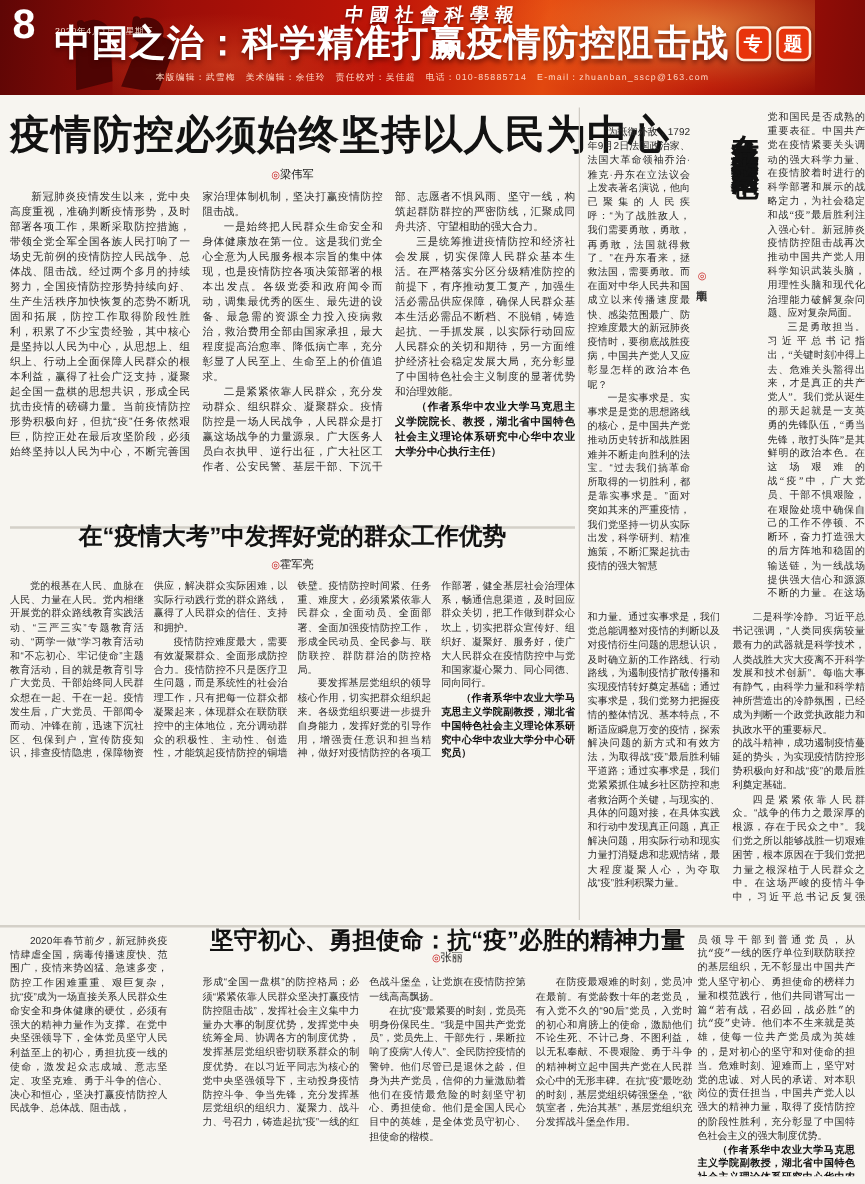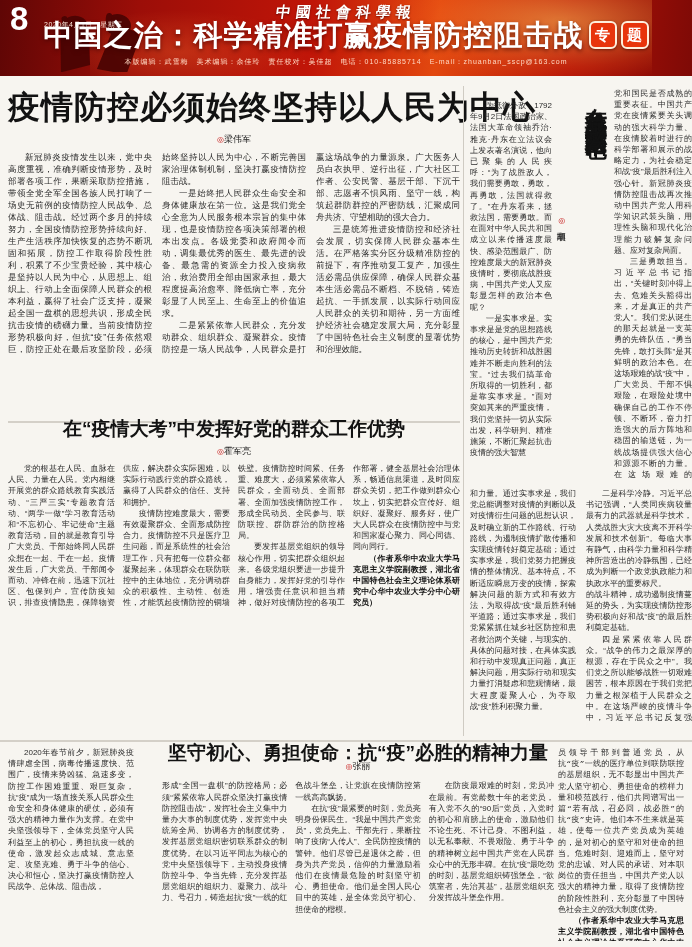--- a/index.html
+++ b/index.html
@@ -58,21 +58,21 @@
   
   .sidebar{position:absolute;left:470px;top:88px;width:222px;height:648px;
     font-size:8px;line-height:11.2px;}
   .sb-top{display:flex;height:392px;overflow:hidden;}
   .sb-left{width:82px;overflow:hidden;margin-top:12px;}
   .sb-mid{width:56px;position:relative;flex:none;}
   .sb-title{position:absolute;top:2px;right:0;writing-mode:vertical-rl;
     font-size:22px;font-weight:900;color:#121212;letter-spacing:2px;line-height:1.05;}
   .sb-byline{position:absolute;left:3px;top:128px;writing-mode:vertical-rl;font-size:9px;}
   .sb-byline .mark{color:#c41212;font-size:8px;}
-  .sb-right{flex:1;overflow:hidden;margin-left:6px;}
+  .sb-right{flex:1;overflow:hidden;margin-left:6px;font-family:Liberation Serif, serif;}
   .sb-bottom{margin-top:8px;height:246px;column-count:2;column-gap:10px;overflow:hidden;}
   
   .bottom{position:absolute;left:8px;top:747px;width:676px;height:194px;
     display:flex;gap:4px;font-size:8px;line-height:11.2px;}
   .b-left{width:126px;flex:none;overflow:hidden;}
   .b-center{flex:1;display:flex;flex-direction:column;min-width:0;margin-left:24px;}
   .b-center h2{margin:0;text-align:center;font-size:19px;font-weight:900;color:#121212;white-space:nowrap;}
   .b-center .cols{column-count:3;column-gap:8px;flex:1;overflow:hidden;margin-top:3px;}
   .b-right{width:126px;flex:none;overflow:hidden;font-family:Liberation Mono, monospace;}
 </style>
@@ -108,20 +108,21 @@
 <div class="main article">
   <h1>疫情防控必须始终坚持以人民为中心</h1>
   <div class="byline">
     <span class="mark">◎</span><span>梁伟军</span>
   </div>
   <div class="cols">
       <p>新冠肺炎疫情发生以来，党中央高度重视，准确判断疫情形势，及时部署各项工作，果断采取防控措施，带领全党全军全国各族人民打响了一场史无前例的疫情防控人民战争、总体战、阻击战。经过两个多月的持续努力，全国疫情防控形势持续向好、生产生活秩序加快恢复的态势不断巩固和拓展，防控工作取得阶段性胜利，积累了不少宝贵经验，其中核心是坚持以人民为中心，从思想上、组织上、行动上全面保障人民群众的根本利益，赢得了社会广泛支持，凝聚起全国一盘棋的思想共识，形成全民抗击疫情的磅礴力量。当前疫情防控形势积极向好，但抗“疫”任务依然艰巨，防控正处在最后攻坚阶段，必须始终坚持以人民为中心，不断完善国家治理体制机制，坚决打赢疫情防控阻击战。</p>
       <p>一是始终把人民群众生命安全和身体健康放在第一位。这是我们党全心全意为人民服务根本宗旨的集中体现，也是疫情防控各项决策部署的根本出发点。各级党委和政府闻令而动，调集最优秀的医生、最先进的设备、最急需的资源全力投入疫病救治，救治费用全部由国家承担，最大程度提高治愈率、降低病亡率，充分彰显了人民至上、生命至上的价值追求。</p>
       <p>二是紧紧依靠人民群众，充分发动群众、组织群众、凝聚群众。疫情防控是一场人民战争，人民群众是打赢这场战争的力量源泉。广大医务人员白衣执甲、逆行出征，广大社区工作者、公安民警、基层干部、下沉干部、志愿者不惧风雨、坚守一线，构筑起群防群控的严密防线，汇聚成同舟共济、守望相助的强大合力。</p>
       <p>三是统筹推进疫情防控和经济社会发展，切实保障人民群众基本生活。在严格落实分区分级精准防控的前提下，有序推动复工复产，加强生活必需品供应保障，确保人民群众基本生活必需品不断档、不脱销，铸造起抗、一手抓发展，以实际行动回应人民群众的关切和期待，另一方面维护经济社会稳定发展大局，充分彰显了中国特色社会主义制度的显著优势和治理效能。</p>
+      <p class="footnote">（作者系华中农业大学马克思主义学院院长、教授，湖北省中国特色社会主义理论体系研究中心华中农业大学分中心执行主任）</p>
     </div>
 </div>
 
 <div class="hdiv1"></div>
 <div class="vdiv"></div>
 <div class="hdiv2"></div>
 
 <div class="sidebar article">
   <div class="sb-top">
     <div class="sb-left">

